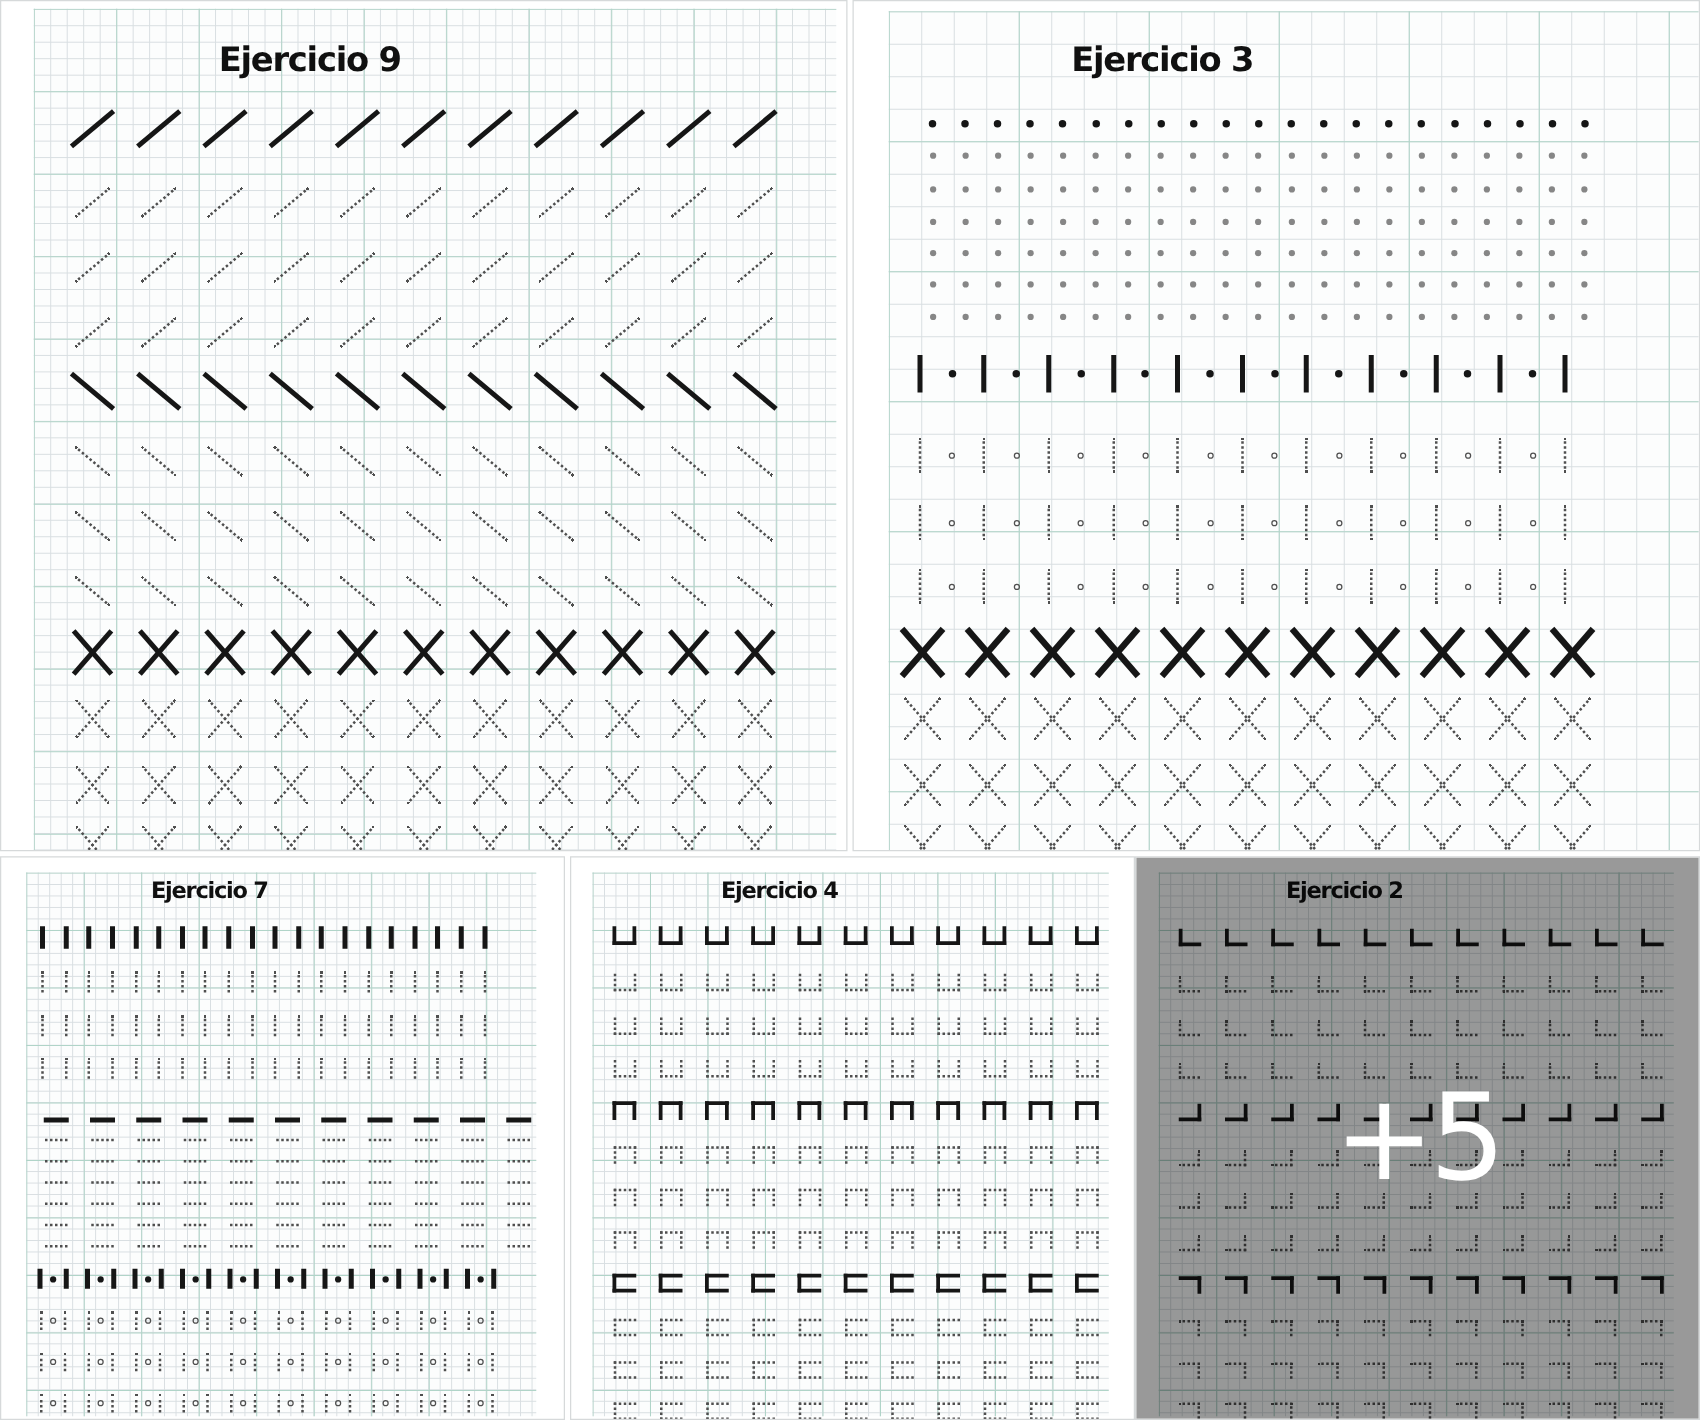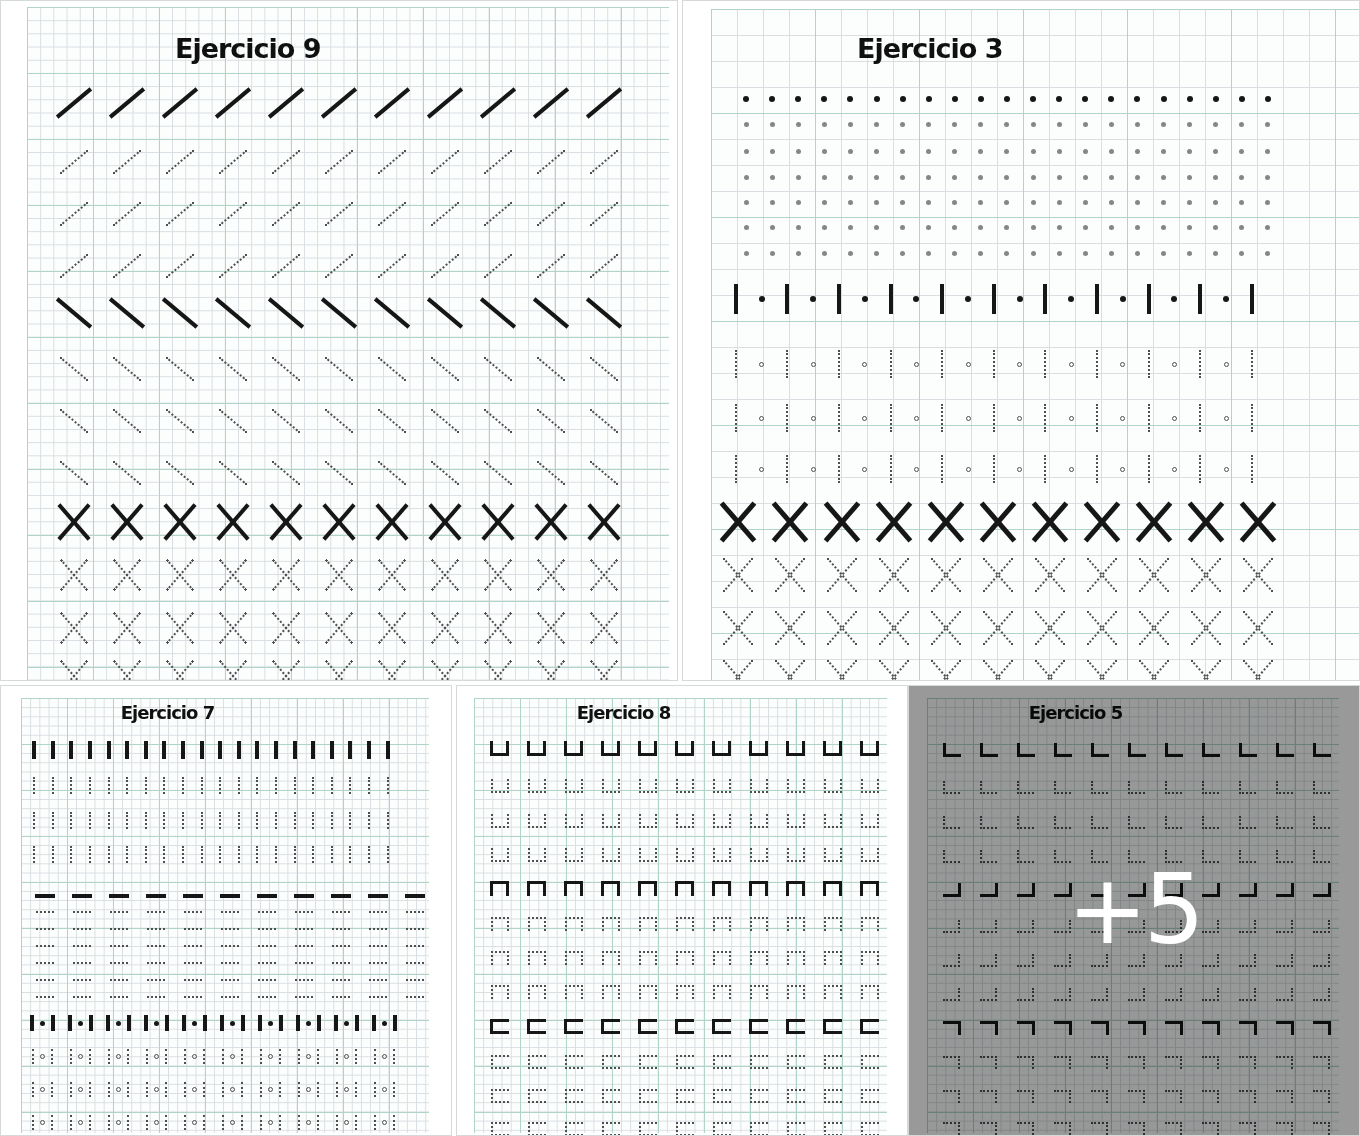--- a/index.html
+++ b/index.html
@@ -2558,21 +2558,21 @@
               <span class="gdot" style="width: 5px; height: 5px; border: 1px solid rgb(79, 79, 79);"></span>
               <span style="height: 15px; width: 0px; border-left: 2px dotted rgb(79, 79, 79);"></span>
             </span>
           </span>
         </div>
       </div>
   </div>
 
   <div class="tile" style="left:456px;top:685px;width:452px;height:451px">
     <div class="gridbg g3" style="left:17px;top:12px;right:20px;bottom:2px"></div>
-    <div class="title title-sm">Ejercicio 8</div>
+    <div class="title title-sm">Ejercicio 4</div>
     <div class="rows">
         <div class="row" style="top: 55px; left: 24px;">
           <span class="slot" style="width: 37px;">
             <span style="width: 19px; height: 15px; box-sizing: border-box; border-left: 3px solid rgb(22, 22, 22); border-right: 3px solid rgb(22, 22, 22); border-bottom: 3px solid rgb(22, 22, 22);"></span>
           </span>
           <span class="slot" style="width: 37px;">
             <span style="width: 19px; height: 15px; box-sizing: border-box; border-left: 3px solid rgb(22, 22, 22); border-right: 3px solid rgb(22, 22, 22); border-bottom: 3px solid rgb(22, 22, 22);"></span>
           </span>
           <span class="slot" style="width: 37px;">
             <span style="width: 19px; height: 15px; box-sizing: border-box; border-left: 3px solid rgb(22, 22, 22); border-right: 3px solid rgb(22, 22, 22); border-bottom: 3px solid rgb(22, 22, 22);"></span>
@@ -2985,21 +2985,21 @@
           </span>
           <span class="slot" style="width: 37px;">
             <span style="width: 18px; height: 14px; box-sizing: border-box; border-left: 2px dotted rgb(79, 79, 79); border-top: 2px dotted rgb(79, 79, 79); border-bottom: 2px dotted rgb(79, 79, 79);"></span>
           </span>
         </div>
       </div>
   </div>
 
   <div class="tile" style="left:908px;top:685px;width:452px;height:451px">
     <div class="gridbg g3" style="left:18px;top:12px;right:20px;bottom:2px"></div>
-    <div class="title title-sm">Ejercicio 5</div>
+    <div class="title title-sm">Ejercicio 2</div>
     <div class="rows">
         <div class="row" style="top: 57px; left: 24px;">
           <span class="slot" style="width: 37px;">
             <span style="width: 18px; height: 14px; box-sizing: border-box; border-left: 3px solid rgb(22, 22, 22); border-bottom: 3px solid rgb(22, 22, 22);"></span>
           </span>
           <span class="slot" style="width: 37px;">
             <span style="width: 18px; height: 14px; box-sizing: border-box; border-left: 3px solid rgb(22, 22, 22); border-bottom: 3px solid rgb(22, 22, 22);"></span>
           </span>
           <span class="slot" style="width: 37px;">
             <span style="width: 18px; height: 14px; box-sizing: border-box; border-left: 3px solid rgb(22, 22, 22); border-bottom: 3px solid rgb(22, 22, 22);"></span>

